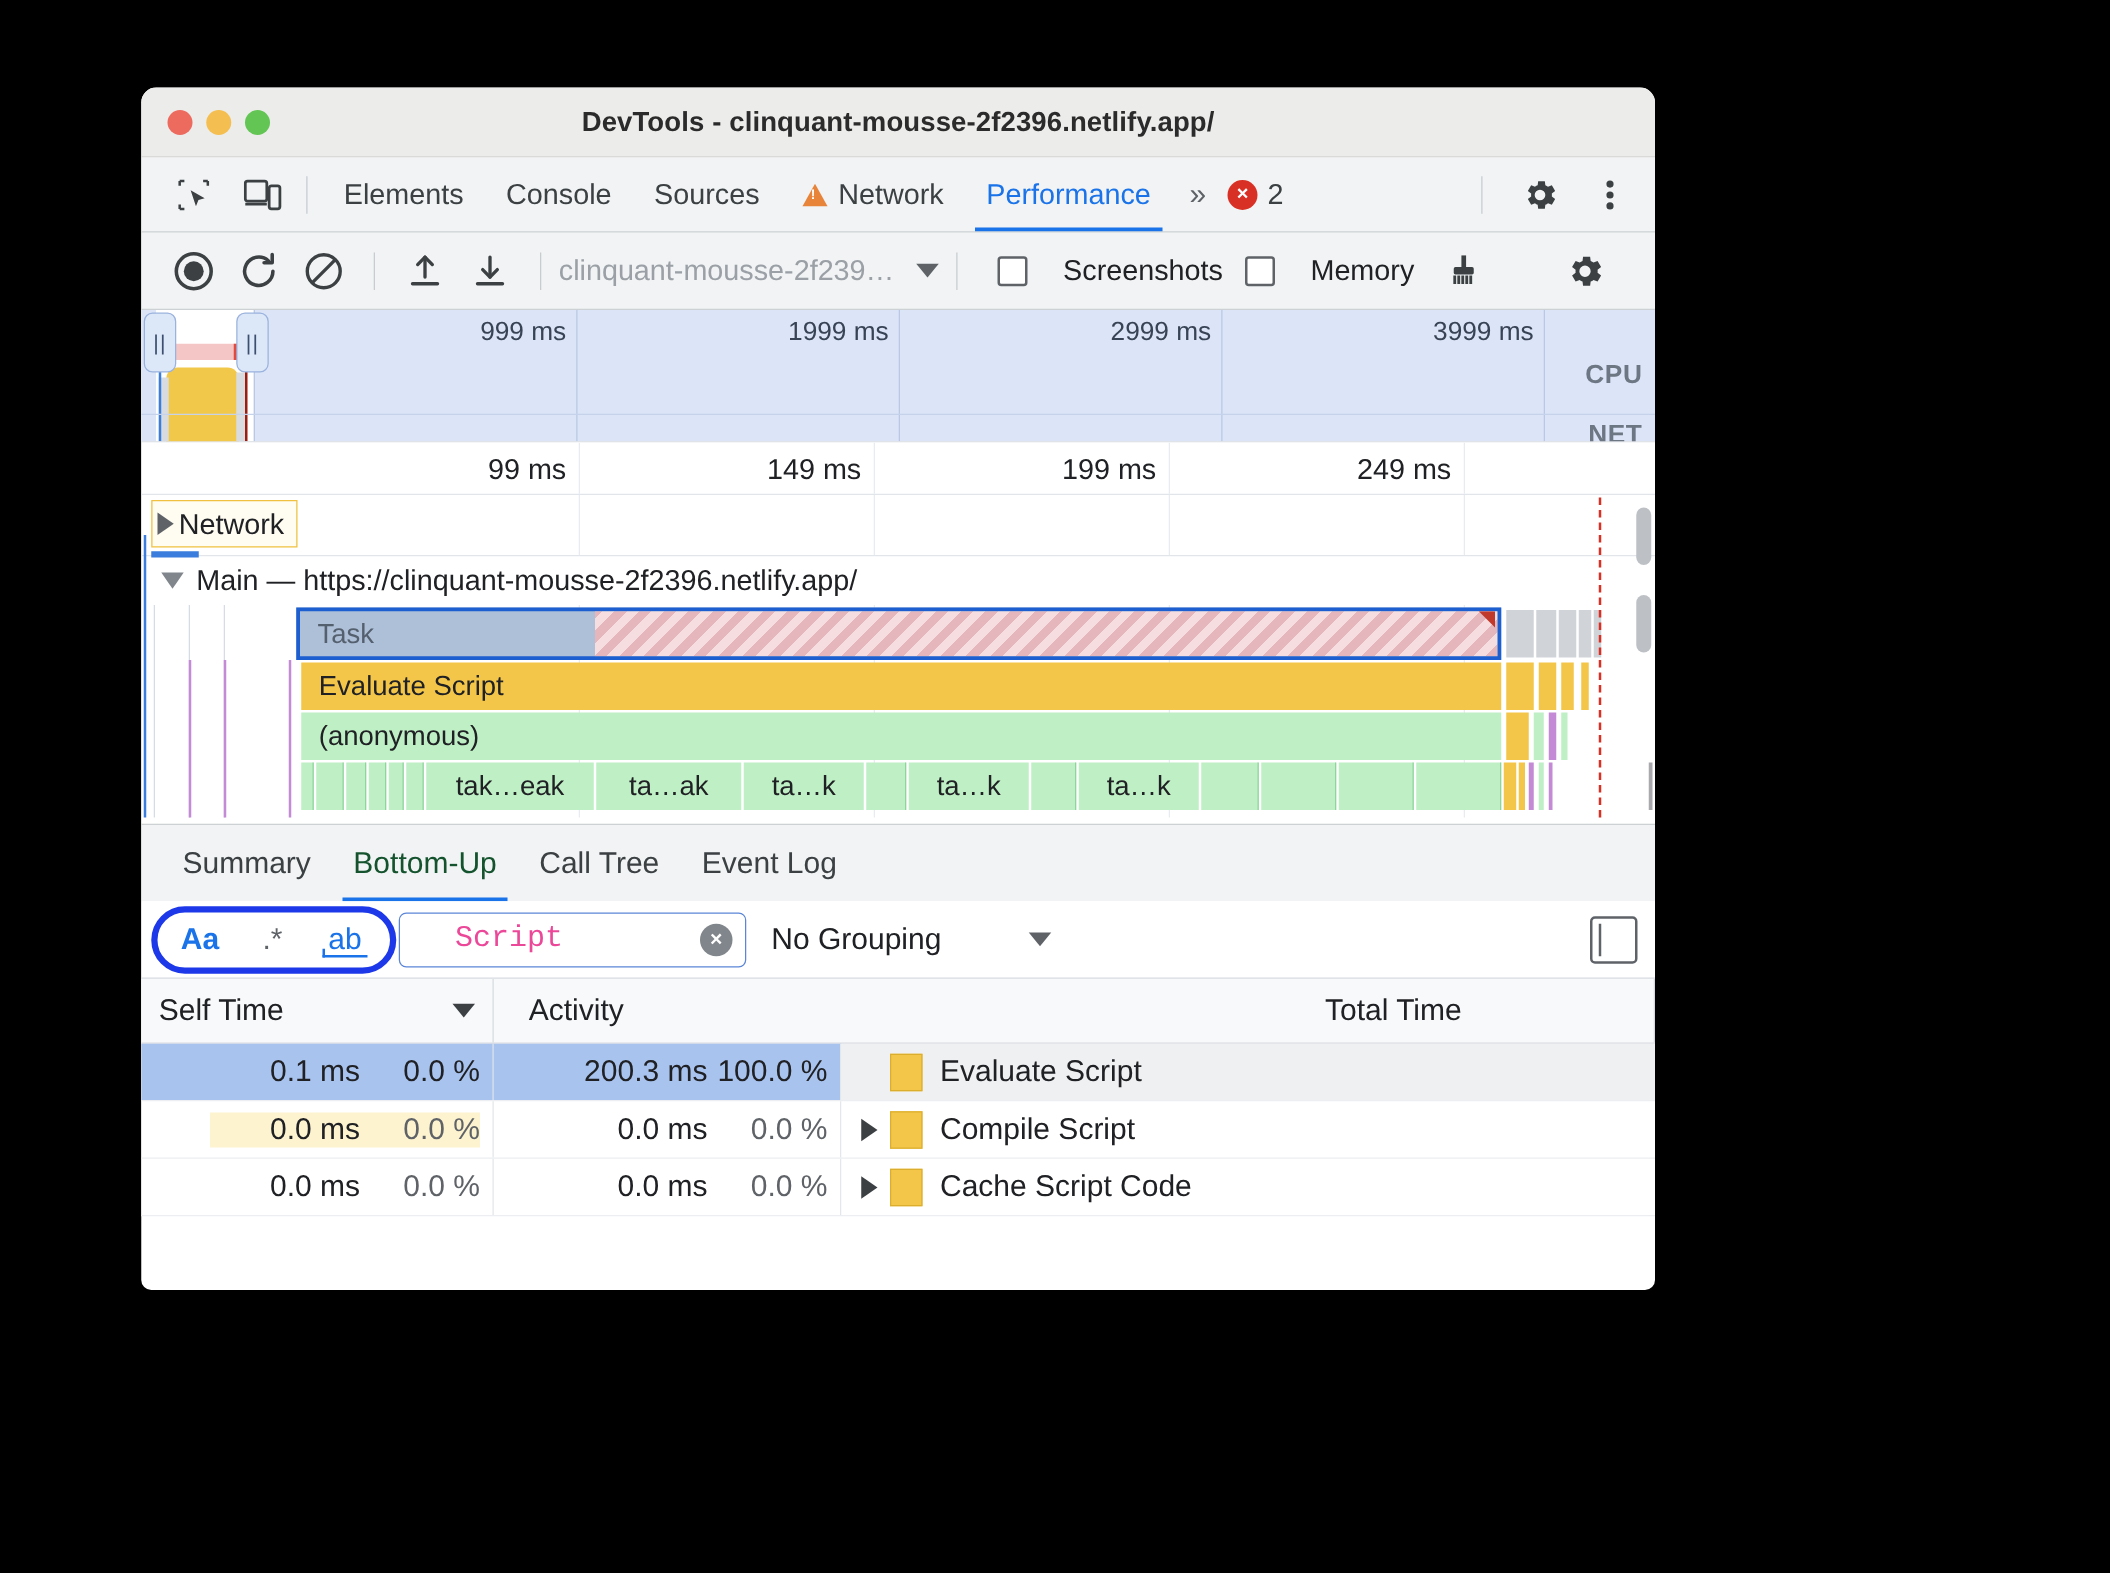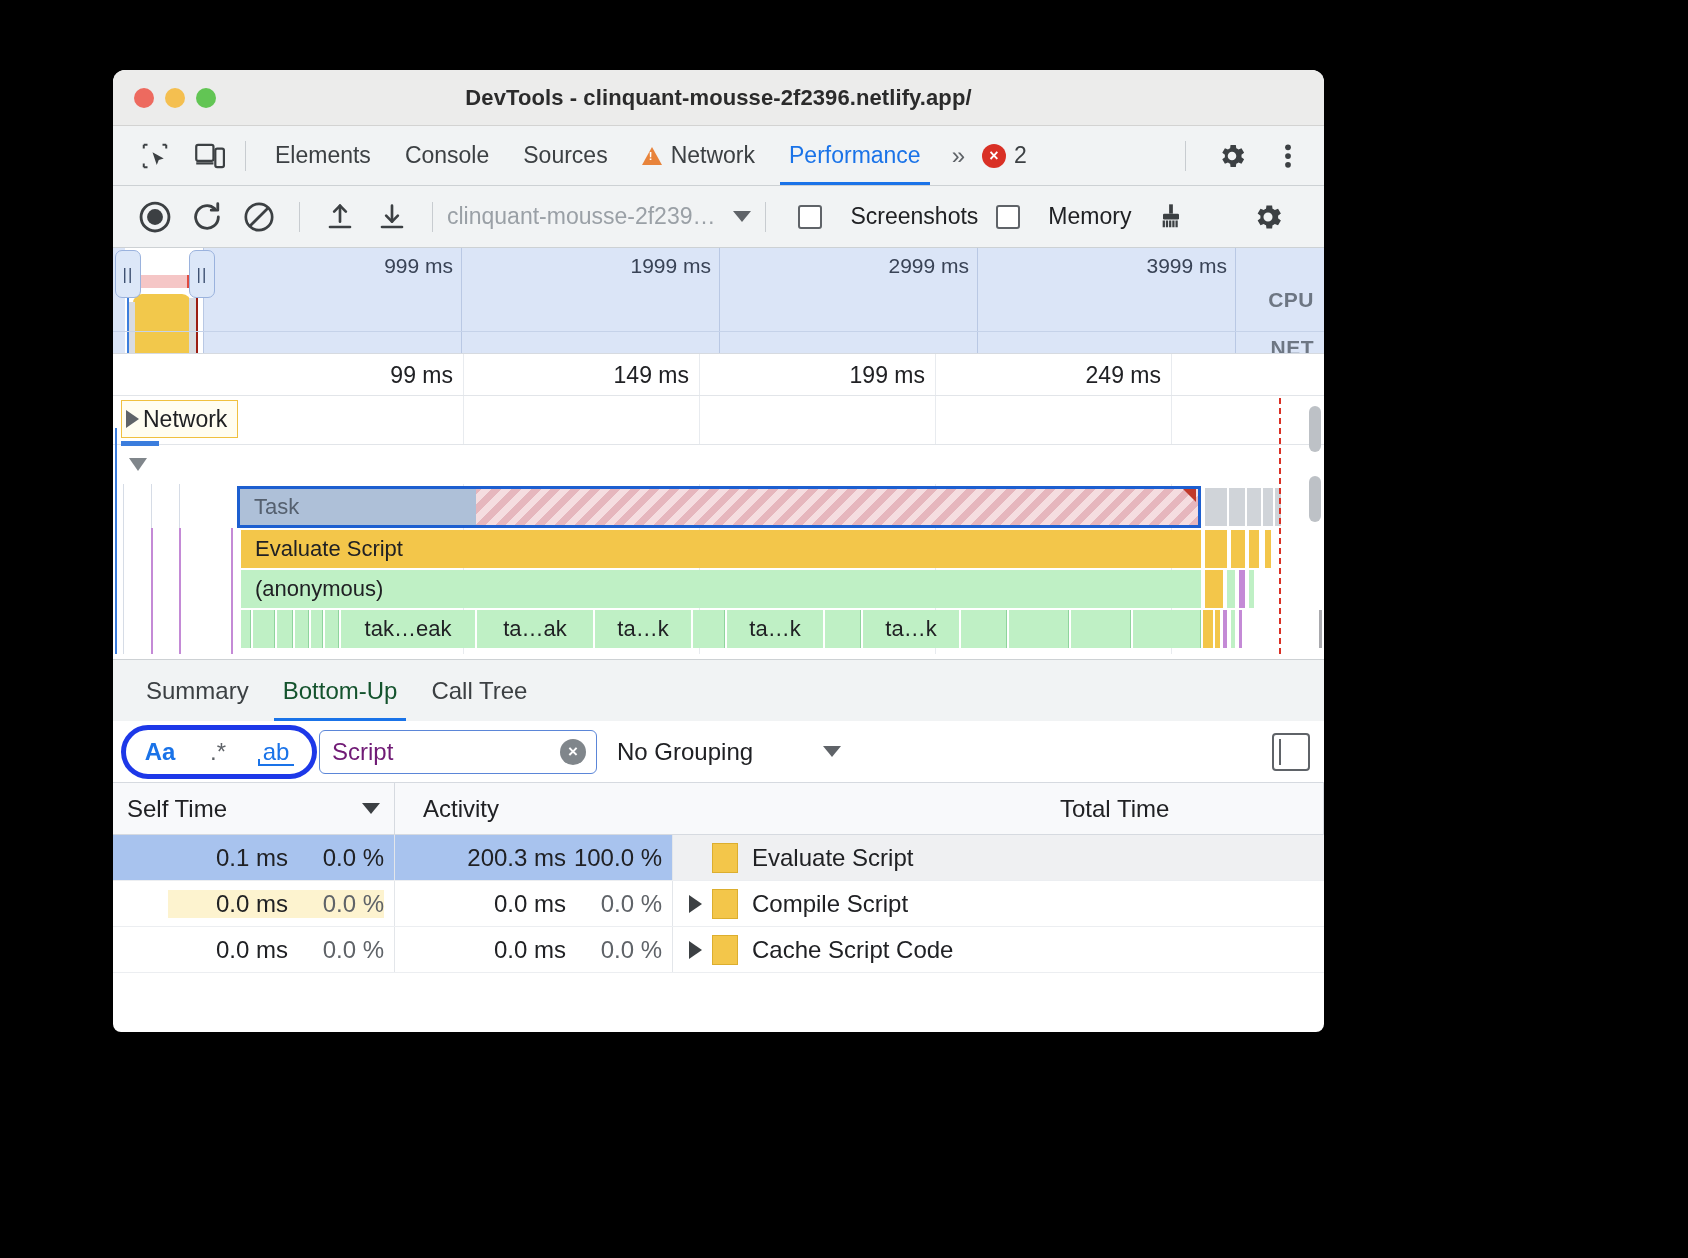--- a/index.html
+++ b/index.html
@@ -306,23 +306,23 @@
     pointer-events: none; z-index: 9;
   }
   .search-wrap {
     position: relative;
     width: 278px; height: 44px; margin-left: 10px;
     border: 1px solid #5b86d8; border-radius: 6px;
     display: flex; align-items: center; padding: 0 10px;
     background: #fff;
   }
   .search-wrap input {
-    border: 0; outline: 0; font-size: 24px; color: #701a75;
-    font-family: Liberation Sans, sans-serif;
-    width: 100%; background: transparent;
+    border: 0; outline: 0; font-size: 24px; color: #ec4899;
+    font-family: Liberation Mono, monospace;
+    width: 100%; background: transparent; margin-left: 32px;
   }
   .clear-x {
     width: 26px; height: 26px; border-radius: 50%; background: #80868b;
     color: #fff; font-size: 17px; font-weight: bold;
     display: flex; align-items: center; justify-content: center;
     flex: 0 0 auto; line-height: 1;
   }
   .grouping {
     display: flex; align-items: center; gap: 70px;
     margin-left: 20px; font-size: 24px; color: #202124;
@@ -587,20 +587,21 @@
         <div class="vgrid" style="left:1294px;"></div>
         <div class="net-chip">
           <span class="tri-right"></span>
           <span>Network</span>
         </div>
       </div>
 
       <div class="main-header">
         <div class="main-accent"></div>
         <span class="tri-down"></span>
+        <span>Main — https://clinquant-mousse-2f2396.netlify.app/</span>
       </div>
 
       <div class="rows">
 
         <div class="vgrid" style="left:350px;"></div>
         <div class="vgrid" style="left:586px;"></div>
         <div class="vgrid" style="left:822px;"></div>
         <div class="vgrid" style="left:1058px;"></div>
         <div class="vgrid" style="left:1294px;"></div>
 
@@ -687,20 +688,23 @@
     <div class="drawer-tabs">
       <div class="dtab">
         <span>Summary</span>
       </div>
       <div class="dtab active">
         <span>Bottom-Up</span>
       </div>
       <div class="dtab">
         <span>Call Tree</span>
       </div>
+      <div class="dtab">
+        <span>Event Log</span>
+      </div>
     </div>
 
     <div class="filterbar">
       <div class="regex-group">
         <div class="rg-btn on">
           <span>Aa</span>
         </div>
         <div class="rg-btn">
           <span>.*</span>
         </div>

